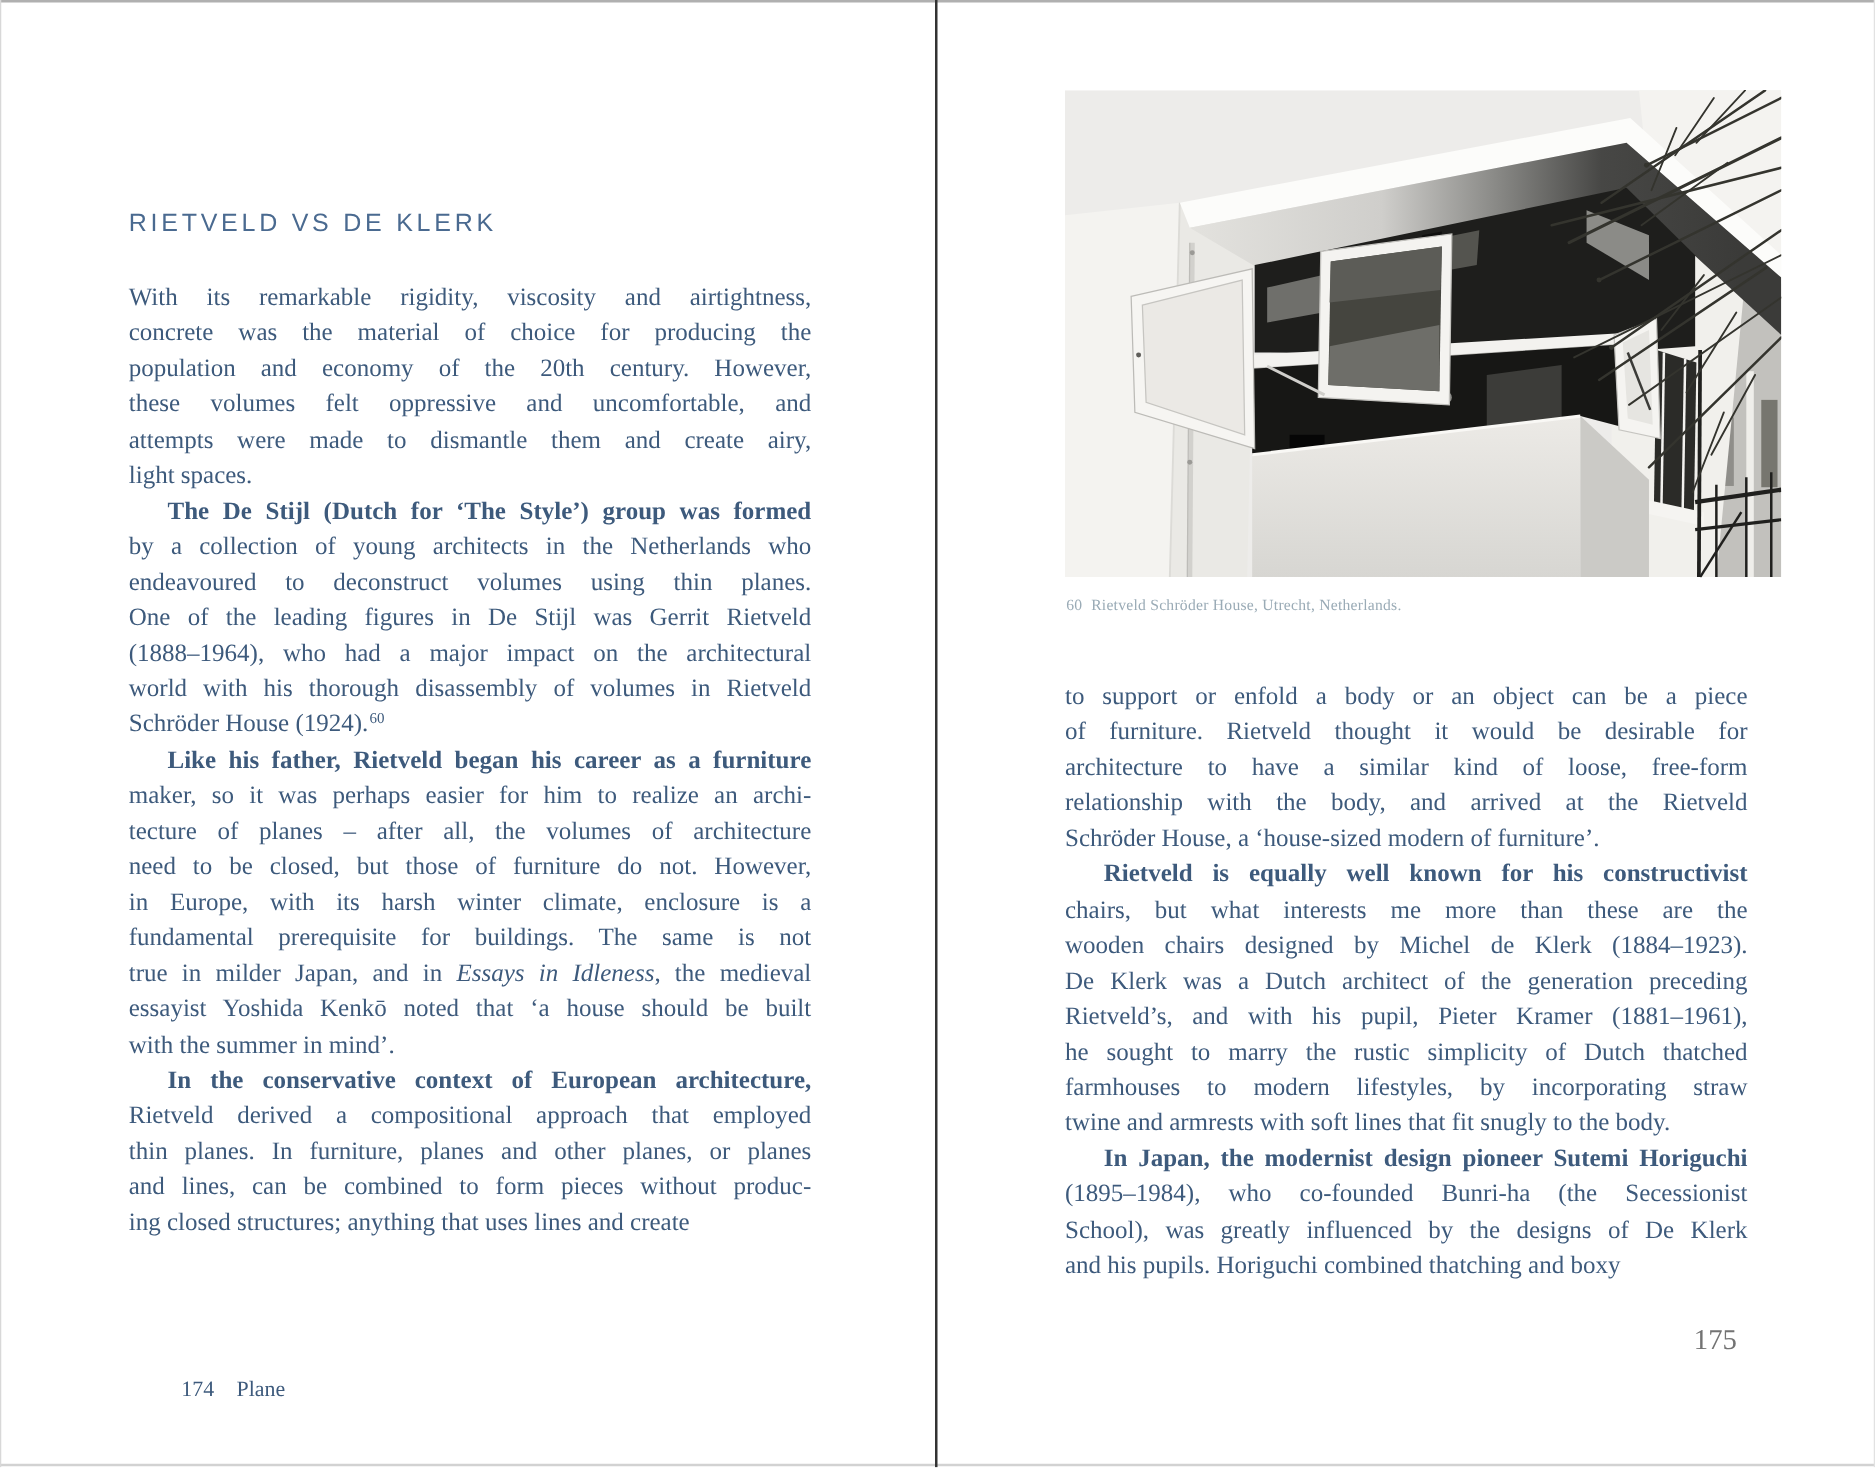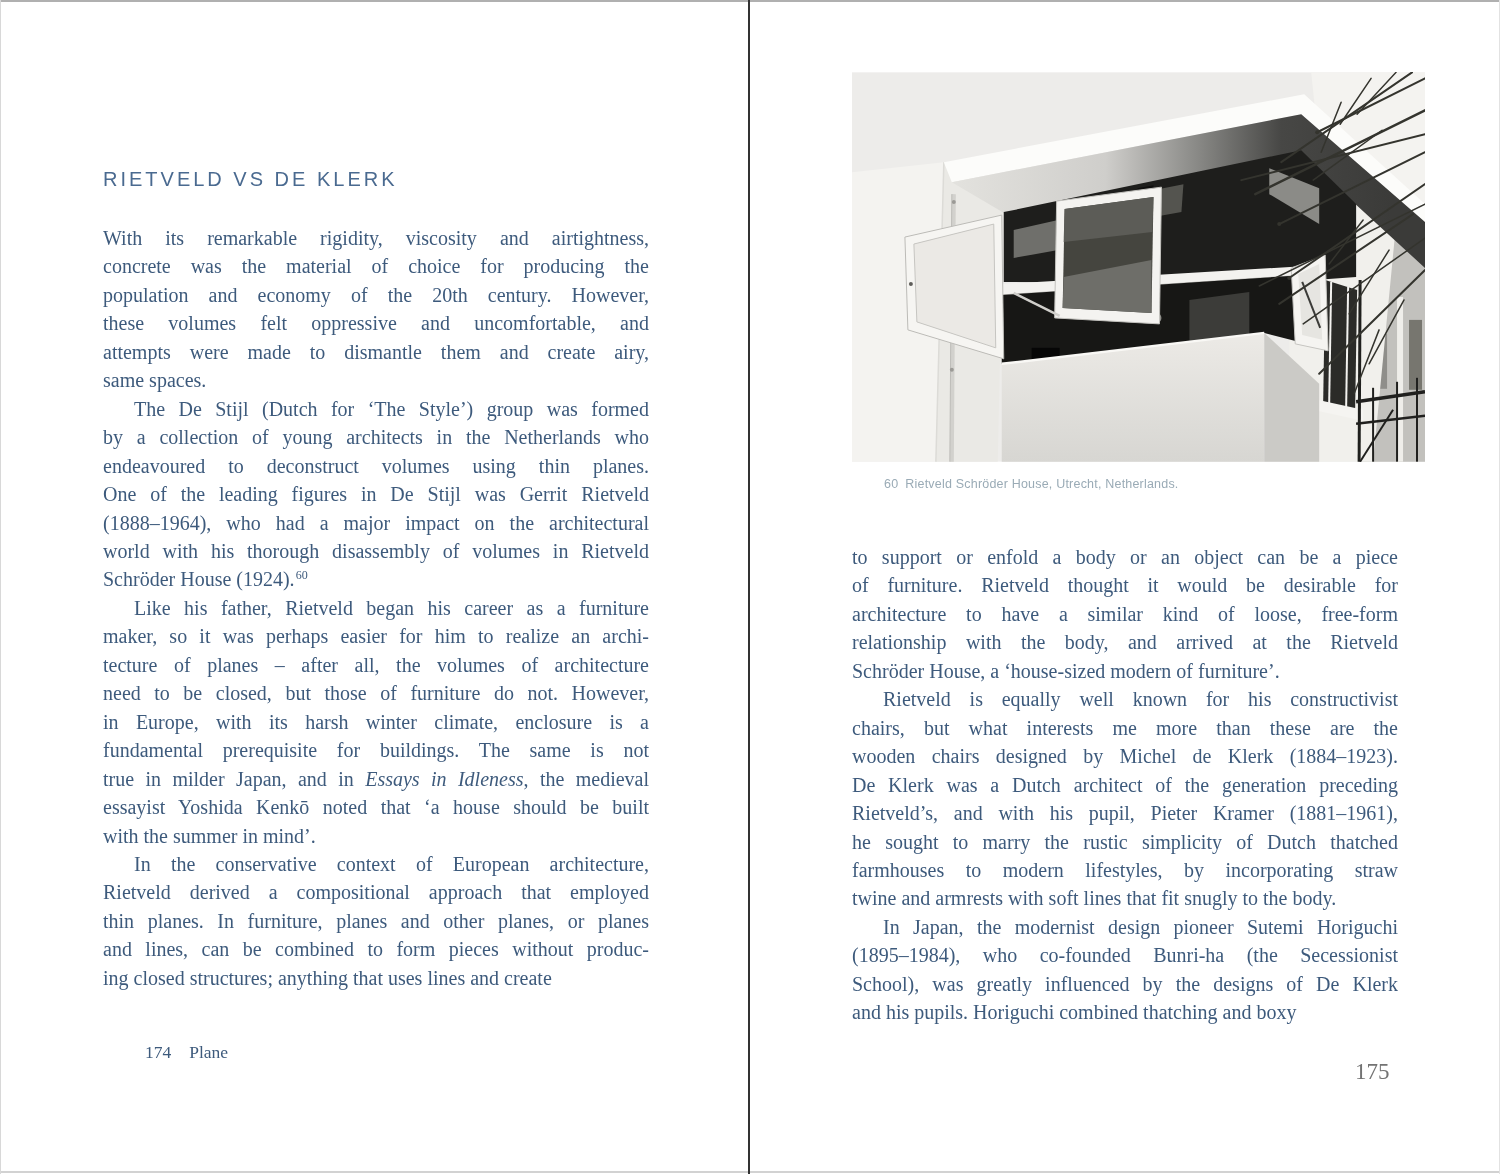--- a/index.html
+++ b/index.html
@@ -24,35 +24,35 @@
     font-size:20px;letter-spacing:3px;color:#4a6a90;font-weight:400;
   }
   .bodytext{
     position:absolute;left:0;width:546px;
     font-size:20px;line-height:28.45px;color:#3d5a7c;
   }
   .bodytext.lp{top:224px;}
   .bodytext.rp{top:543px;}
   .line{text-align:justify;text-align-last:justify;}
   .line.end{text-align-last:left;}
-  .line.indent{text-indent:31px;}
+  .line.indent{text-indent:31px;font-weight:bold;}
   .line em{font-style:italic;}
   sup.fn{font-size:12px;line-height:0;vertical-align:super;margin-left:1px;}
 
   .figure{position:absolute;left:0;top:72px;width:573px;height:390px;}
   .figure svg{display:block;width:573px;height:390px;}
   .caption{
     position:absolute;left:1px;top:477px;width:560px;
-    font-family:Liberation Sans, sans-serif;
-    font-size:12.5px;letter-spacing:0.2px;color:#9aabb6;margin-left:31px;
+    font-family:Liberation Serif, serif;
+    font-size:12.5px;letter-spacing:0.2px;color:#9aabb6;
   }
   .caption .capnum{margin-right:7px;}
 
   .footer-left{
-    position:absolute;left:145px;top:1042px;
+    position:absolute;left:145px;top:1101px;
     font-size:17.5px;color:#3d5a7c;text-align:right;
   }
   .footer-left .rhead{margin-left:18px;}
   .footer-right{
     position:absolute;left:1328px;top:1059px;
     font-size:23px;color:#737373;margin-left:27px;
   }
 </style>
 </head>
 <body>
@@ -65,21 +65,21 @@
   <div class="divider"></div>
 
   <div class="page-left">
     <div class="heading">RIETVELD VS DE KLERK</div>
     <div class="bodytext lp">
         <div class="line">With its remarkable rigidity, viscosity and airtightness,</div>
         <div class="line">concrete was the material of choice for producing the</div>
         <div class="line">population and economy of the 20th century. However,</div>
         <div class="line">these volumes felt oppressive and uncomfortable, and</div>
         <div class="line">attempts were made to dismantle them and create airy,</div>
-        <div class="line end">same spaces.</div>
+        <div class="line end">light spaces.</div>
         <div class="line indent">The De Stijl (Dutch for ‘The Style’) group was formed</div>
         <div class="line">by a collection of young architects in the Netherlands who</div>
         <div class="line">endeavoured to deconstruct volumes using thin planes.</div>
         <div class="line">One of the leading figures in De Stijl was Gerrit Rietveld</div>
         <div class="line">(1888–1964), who had a major impact on the architectural</div>
         <div class="line">world with his thorough disassembly of volumes in Rietveld</div>
         <div class="line end">Schröder House (1924).<sup class="fn">60</sup></div>
         <div class="line indent">Like his father, Rietveld began his career as a furniture</div>
         <div class="line">maker, so it was perhaps easier for him to realize an archi-</div>
         <div class="line">tecture of planes – after all, the volumes of architecture</div>

